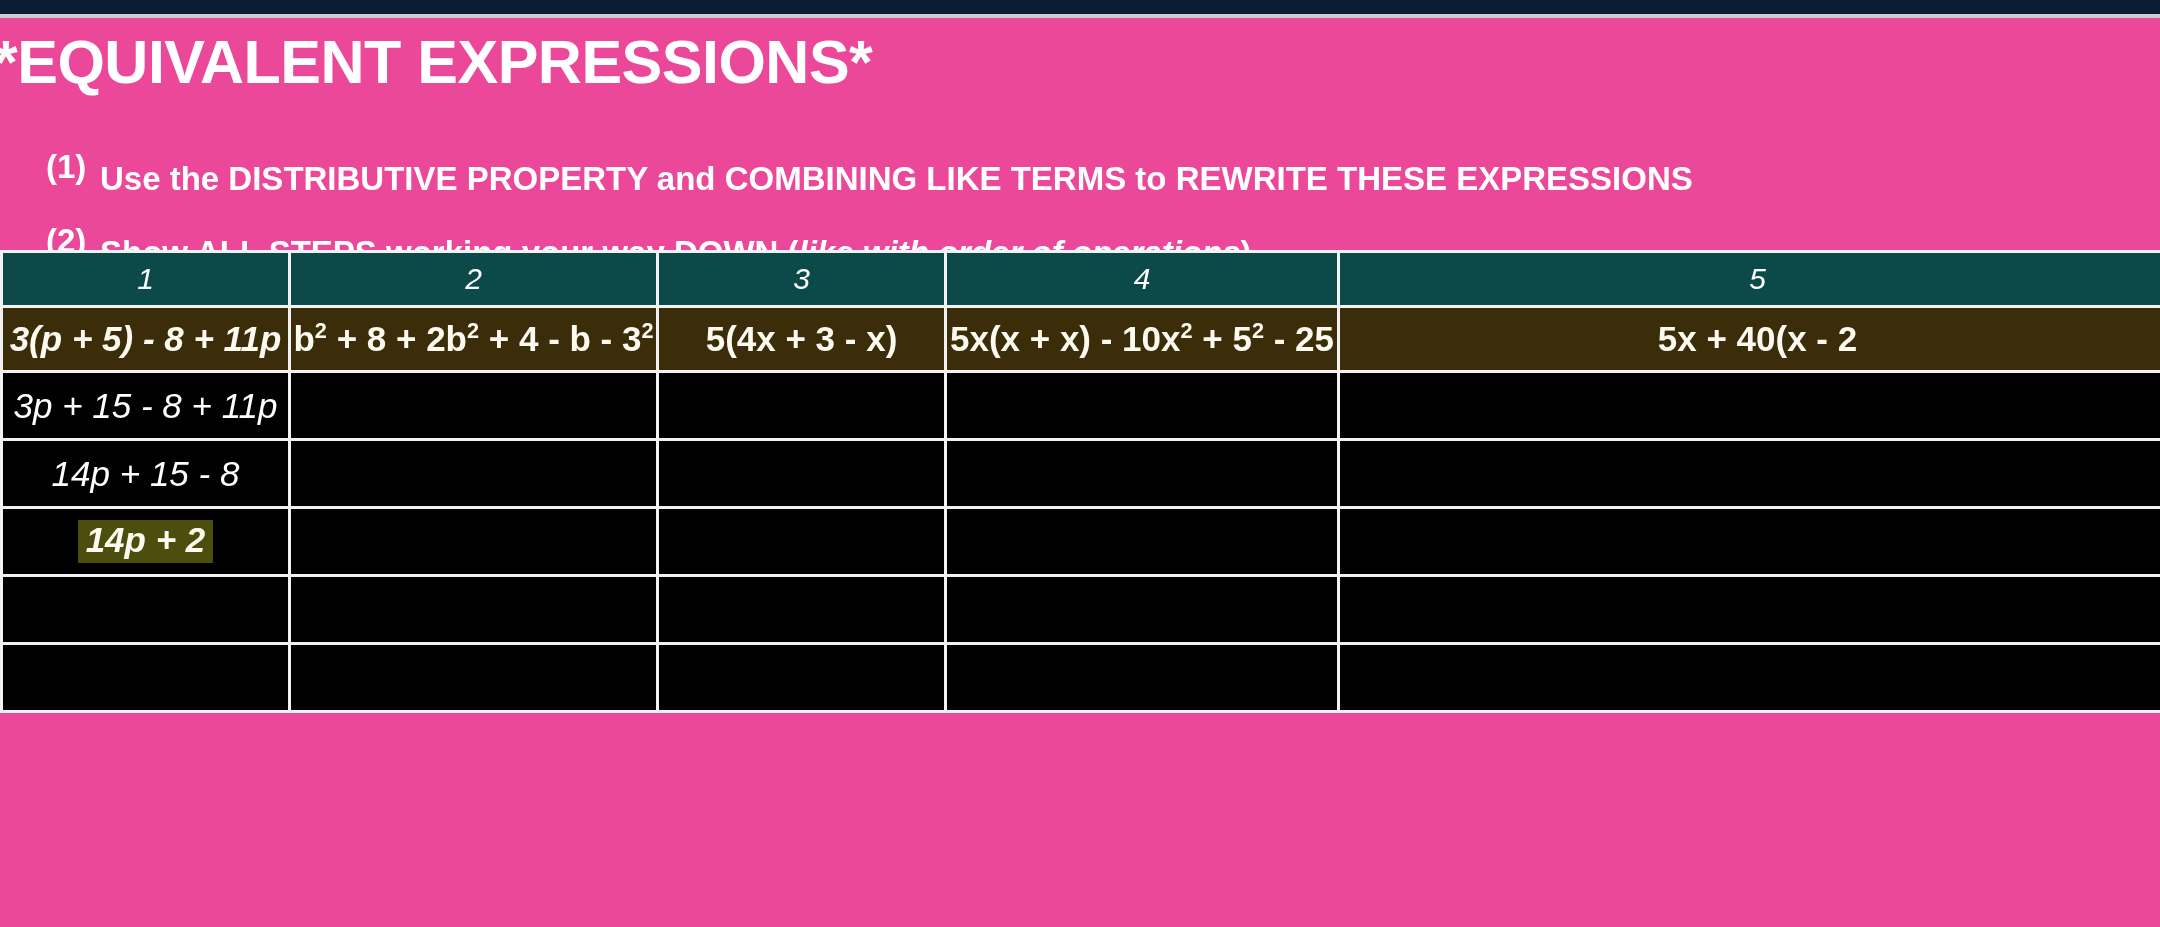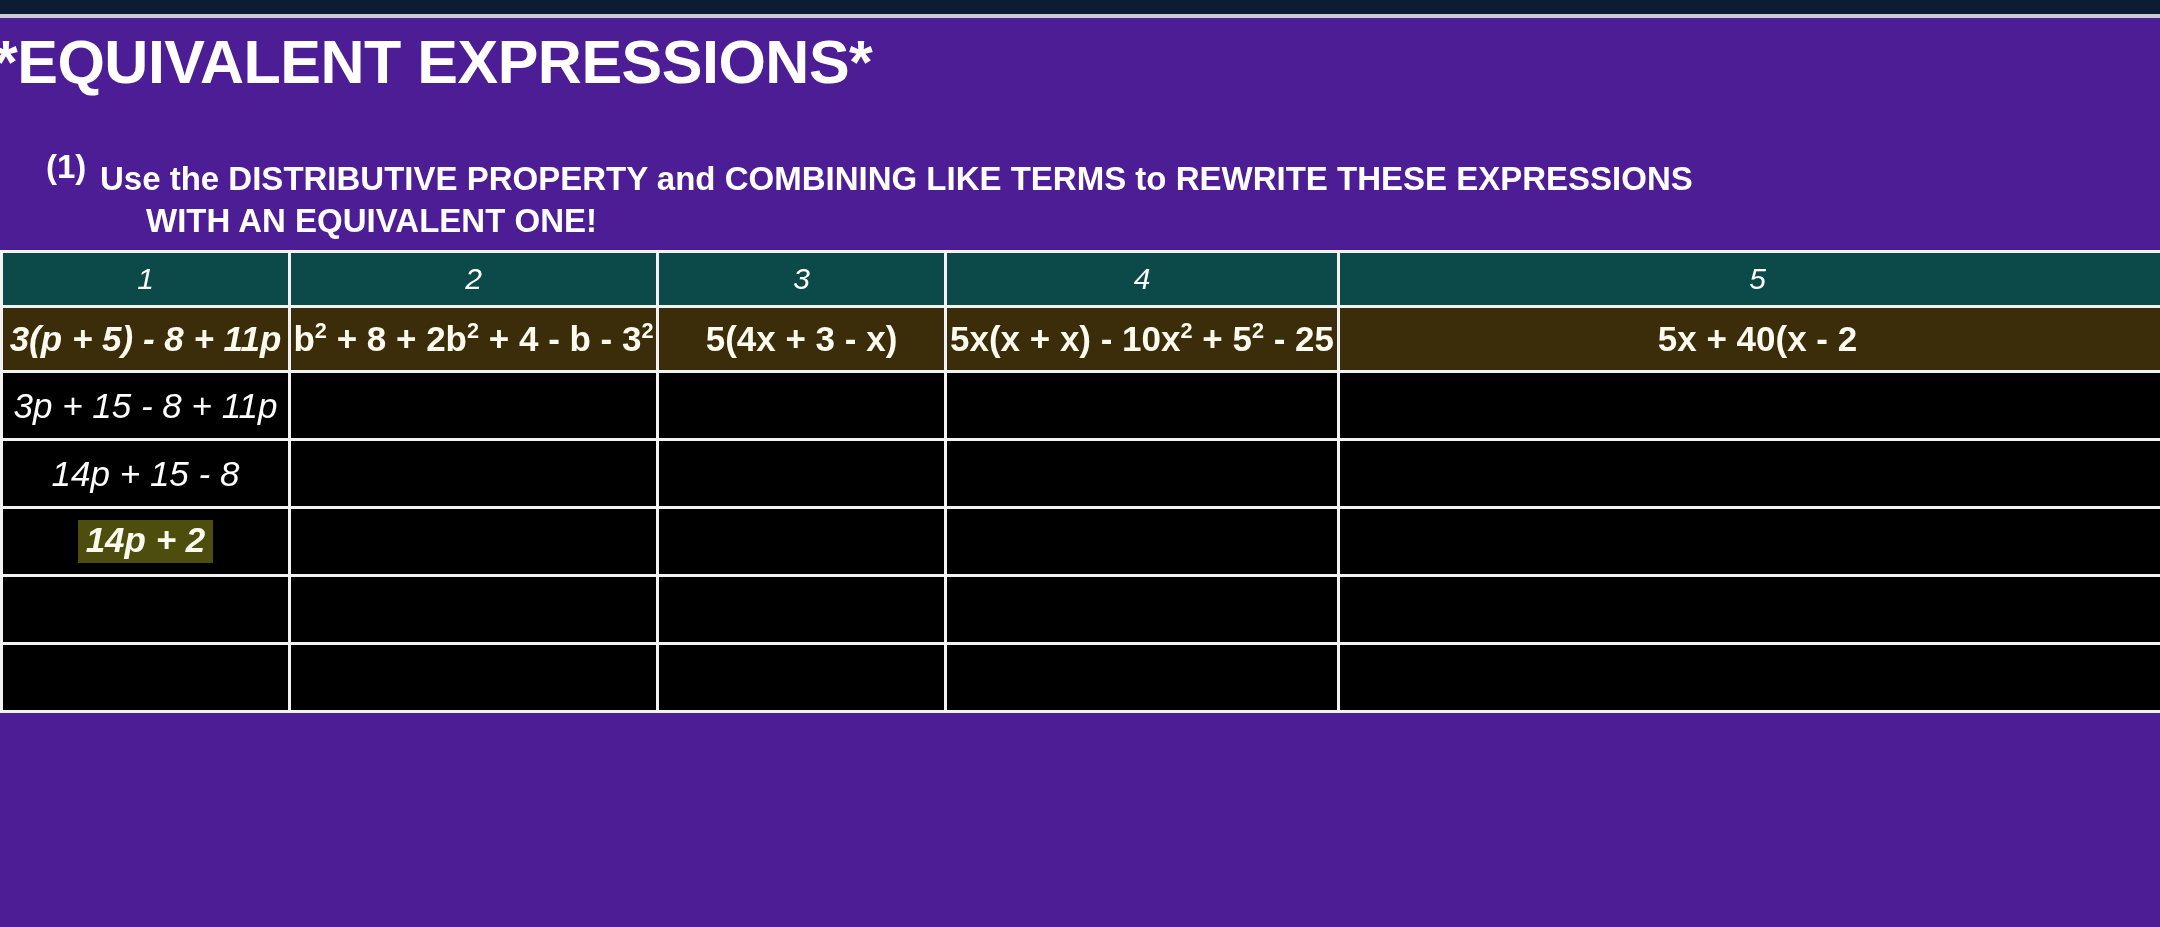--- a/index.html
+++ b/index.html
@@ -30,21 +30,21 @@
     height: 4px;
     background: #c9ccd1;
   }
 
   
   .slide {
     position: absolute;
     top: 18px; left: 0;
     width: 2160px;
     height: 909px;
-    background: #4c1d95;
+    background: #ec4899;
   }
 
   .slide-title {
     position: absolute;
     top: 12px;
     left: -6px;
     font-size: 61px;
     font-weight: bold;
     letter-spacing: -0.5px;
     line-height: 1.05;
@@ -154,21 +154,20 @@
 <div class="slide">
 
   <div class="slide-title">*EQUIVALENT EXPRESSIONS*</div>
 
   <div class="instructions">
 
     <div class="instr-row">
       <div class="instr-num">(1)</div>
       <div class="instr-text">Use the DISTRIBUTIVE PROPERTY and COMBINING LIKE TERMS to REWRITE THESE EXPRESSIONS</div>
     </div>
-    <div class="instr-cont">WITH AN EQUIVALENT ONE!</div>
 
     <div class="instr-row" style="margin-top:20px;">
       <div class="instr-num">(2)</div>
       <div class="instr-text"><span>Show ALL STEPS working your way </span><span class="u">DOWN</span><span> (</span><span class="i">like with order of operations</span><span>)</span></div>
     </div>
 
   </div>
 
   <table class="grid">
     <tbody>

